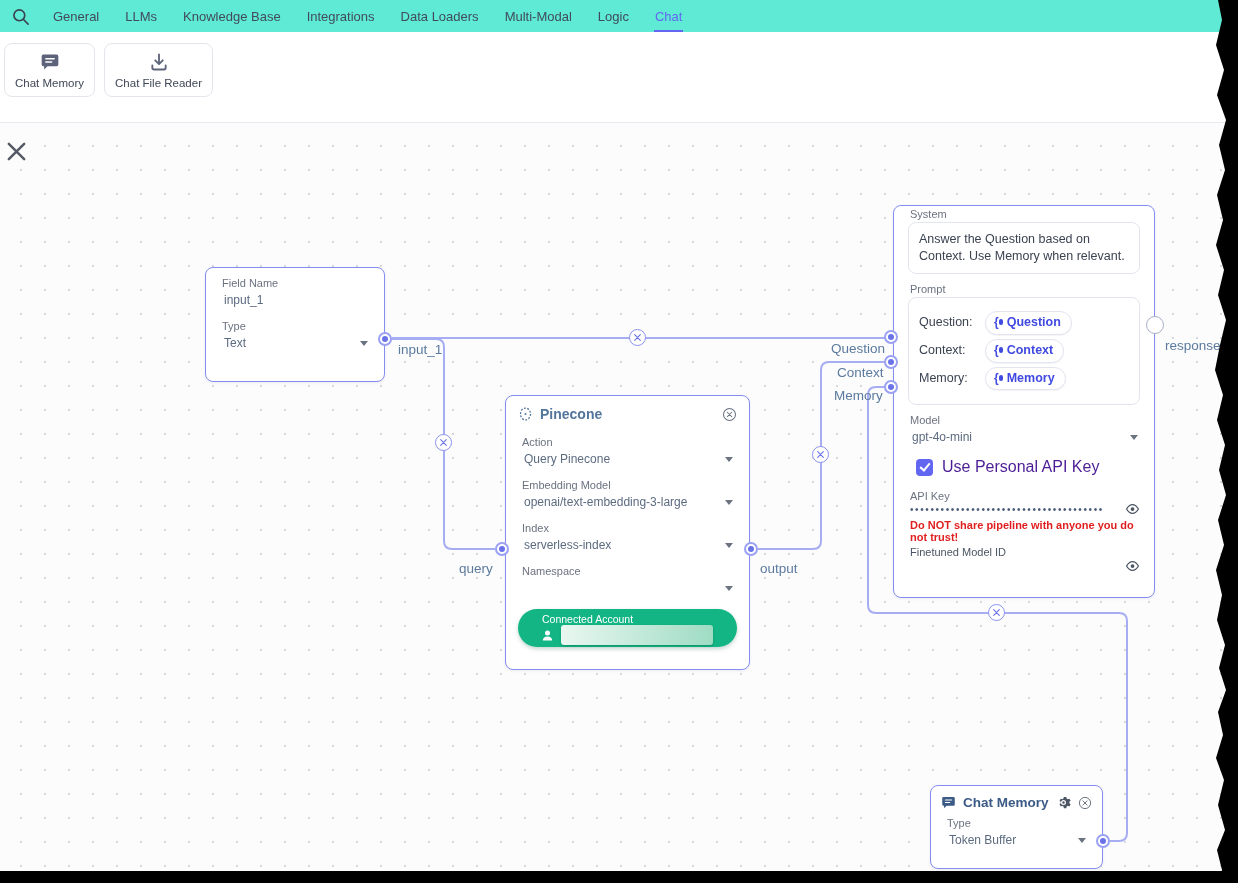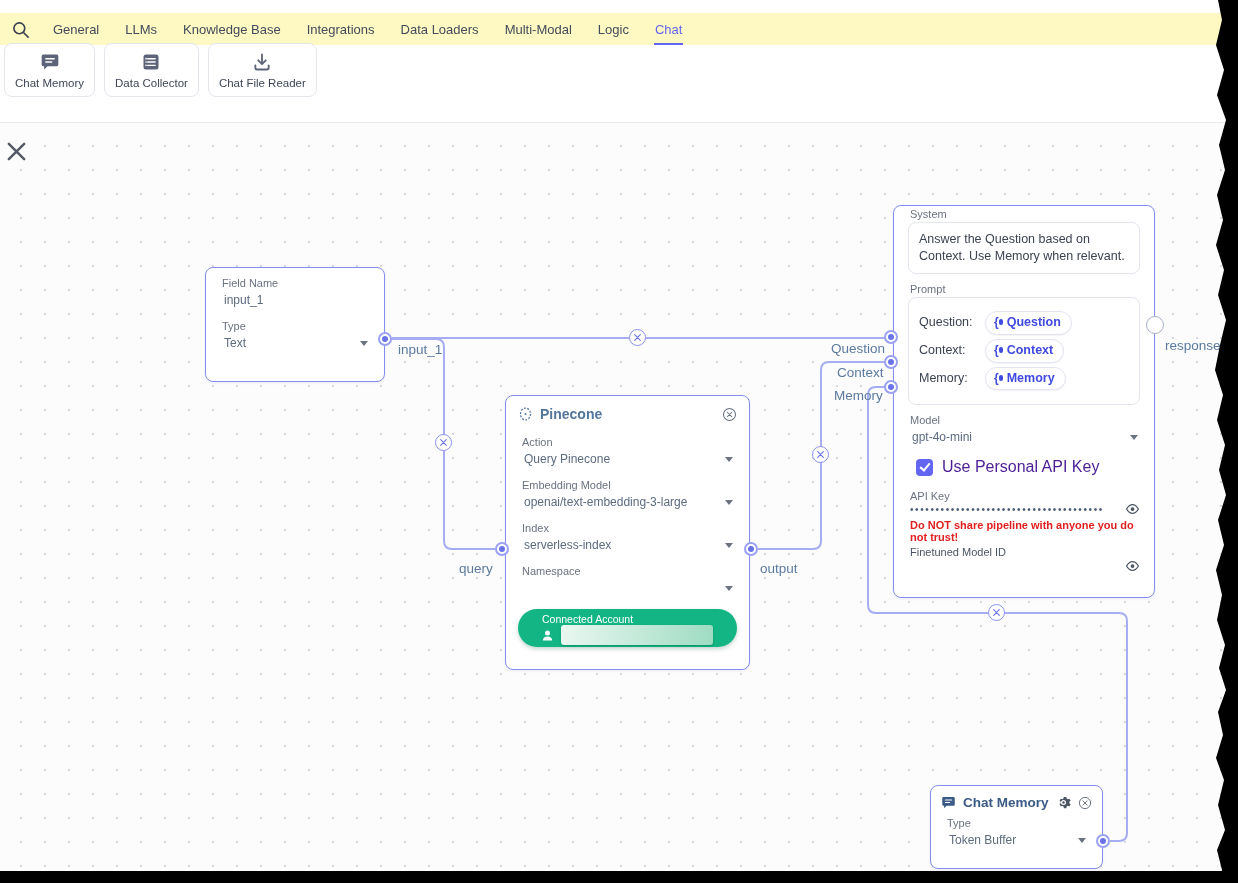--- a/index.html
+++ b/index.html
@@ -1,21 +1,21 @@
 <!DOCTYPE html>
 <html><head>
 <meta charset="utf-8">
 <style>
   * { box-sizing: border-box; margin: 0; padding: 0; }
   html,body { width:1238px; height:883px; overflow:hidden; background:#fff;
     font-family:"Liberation Sans", sans-serif; }
   .page { position:relative; width:1238px; height:883px; }
 
   
-  .topbar { position:absolute; left:0; top:0; width:100%; height:32px; background:#fef9c3; z-index:20;margin-top:13px; }
+  .topbar { position:absolute; left:0; top:0; width:100%; height:32px; background:#5eead4; z-index:20; }
   .search-btn { position:absolute; left:11px; top:7px; width:20px; height:20px; }
   .tabs { position:absolute; left:52px; top:0; height:32px; display:flex; gap:24px; align-items:stretch; }
   .tab { font-size:13px; color:#414b5c; display:flex; align-items:center; padding:2px 1px 0;
          border-bottom:2px solid transparent; cursor:pointer; white-space:nowrap; }
   .tab.active { color:#6366f1; border-bottom-color:#6366f1; }
 
   
   .palette { position:absolute; left:4px; top:43px; display:flex; gap:9px; z-index:20; }
   .pcard { height:54px; background:#fff; border:1px solid #e4e6ec; border-radius:8px;
            display:flex; flex-direction:column; align-items:center; justify-content:center;
@@ -131,28 +131,20 @@
   <div class="palette">
     <div class="pcard">
       <svg class="picon" viewBox="0 0 24 24">
         <path fill="#5d6378" d="M4 3h16a2 2 0 0 1 2 2v10a2 2 0 0 1-2 2H9l-4 4v-4H4a2 2 0 0 1-2-2V5a2 2 0 0 1 2-2z"></path>
         <path d="M7 8h10M7 12h7" stroke="#fff" stroke-width="1.8" stroke-linecap="round"></path>
       </svg>
       <span class="plabel">Chat Memory</span>
     </div>
     <div class="pcard">
       <svg class="picon" viewBox="0 0 24 24">
-        <rect x="3" y="3" width="18" height="18" rx="3" fill="#5d6378"></rect>
-        <path d="M8 8h9M8 12h9M8 16h9" stroke="#fff" stroke-width="1.7" stroke-linecap="round"></path>
-        <path d="M6 8h.01M6 12h.01M6 16h.01" stroke="#fff" stroke-width="2" stroke-linecap="round"></path>
-      </svg>
-      <span class="plabel">Data Collector</span>
-    </div>
-    <div class="pcard">
-      <svg class="picon" viewBox="0 0 24 24">
         <path d="M12 3v11M7.5 10l4.5 4.5L16.5 10" fill="none" stroke="#5d6378" stroke-width="2.2" stroke-linecap="round" stroke-linejoin="round"></path>
         <path d="M4 16v3a2 2 0 0 0 2 2h12a2 2 0 0 0 2-2v-3" fill="none" stroke="#5d6378" stroke-width="2.2" stroke-linecap="round"></path>
       </svg>
       <span class="plabel">Chat File Reader</span>
     </div>
   </div>
 
   <div class="canvas"></div>
 
   <svg class="canvas-close" viewBox="0 0 24 24">

